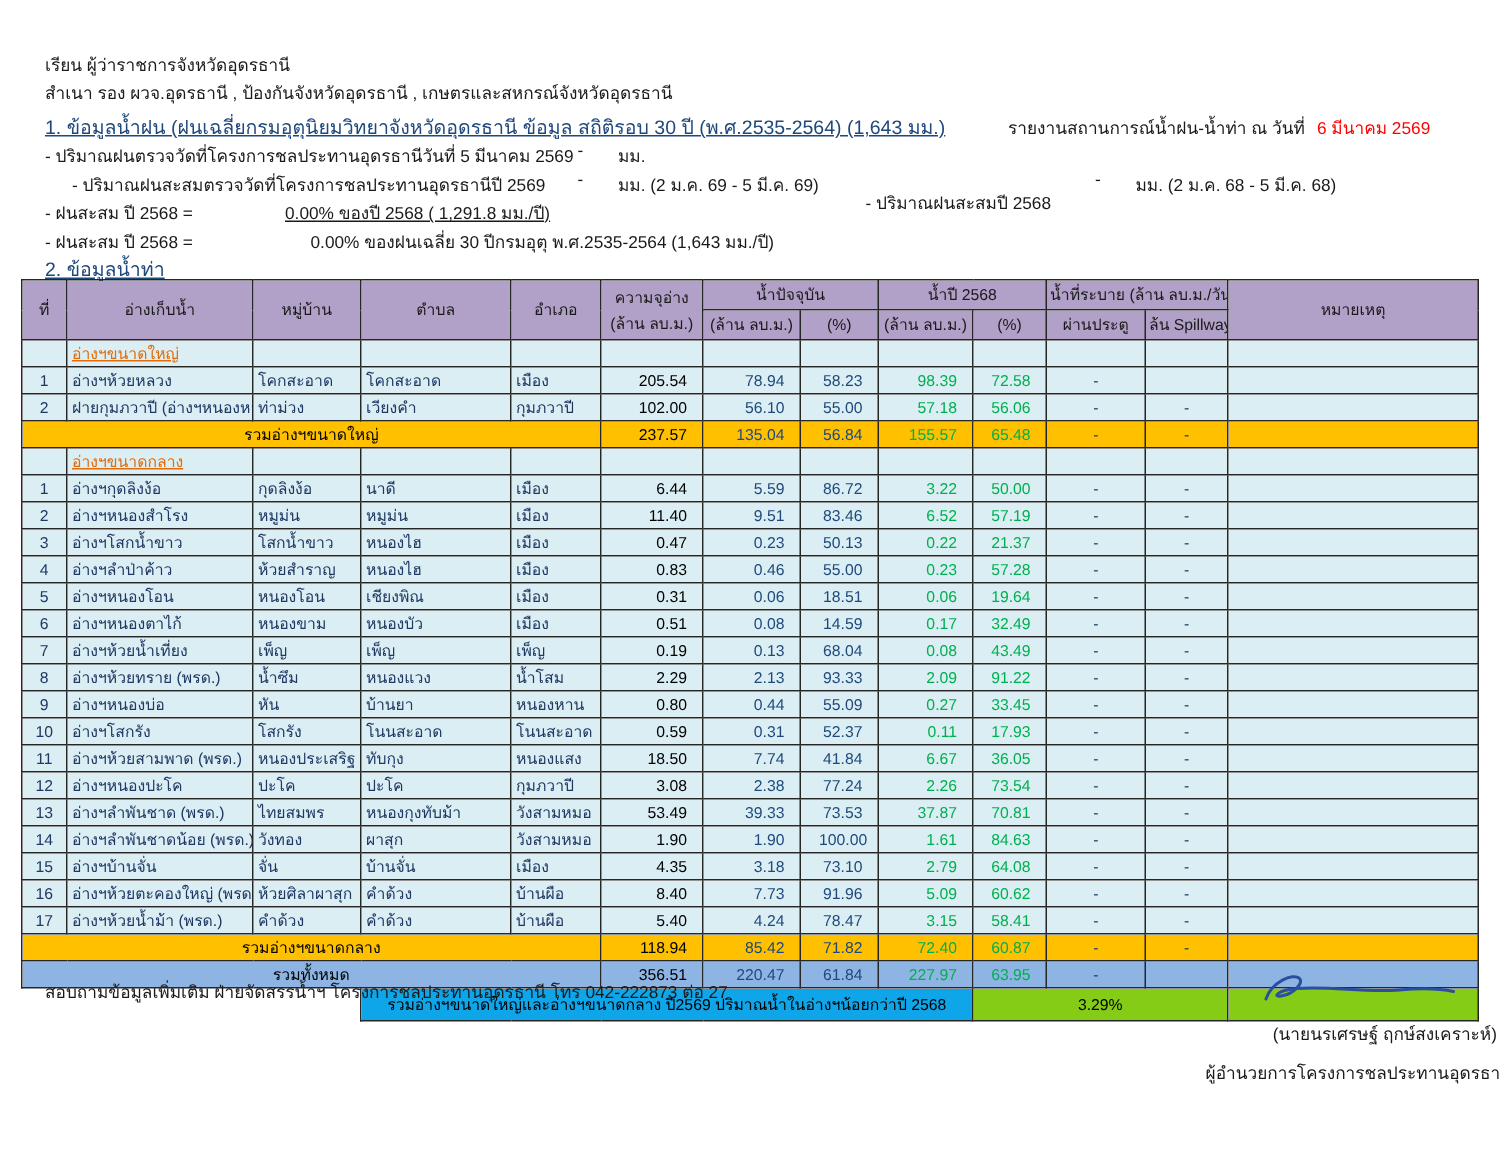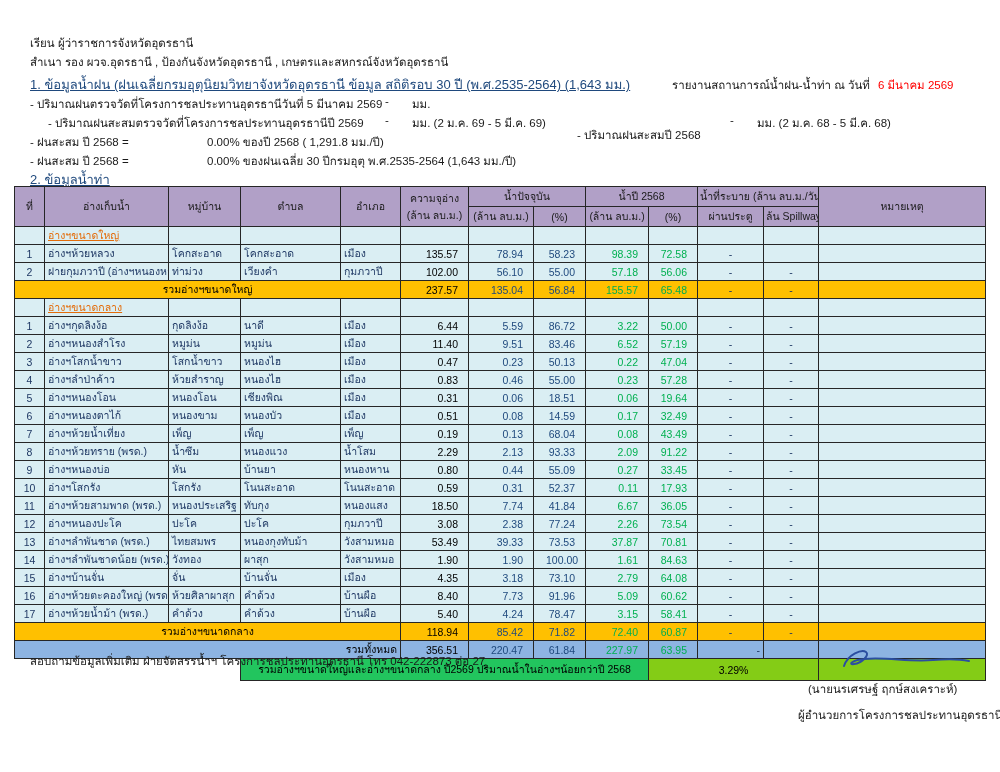--- a/index.html
+++ b/index.html
@@ -24,30 +24,30 @@
   th.hdr-y68, th.hdr-y68 * { color:#00B050; }
   tbody td { background:#DAEEF3; font-size:10.5px; height:16px; padding:0 3px; color:#1F3864; }
   td.c-no { text-align:center; }
   td.c-name, td.c-vil, td.c-tam, td.c-amp { text-align:left; }
   td.c-cap, td.c-cur, td.c-curp, td.c-y68, td.c-y68p { text-align:right; padding-right:10px; }
   td.c-cap { color:#000000; }
   td.c-cur, td.c-curp { color:#1F497D;padding-left:12px; }
   td.c-y68, td.c-y68p { color:#00B050; }
   td.c-gate, td.c-spill { text-align:center; color:#1F3864; }
   tr.sum-row td { background:#FFC000; }
-  tr.total-row td { background:#8DB4E2;text-align:right; }
+  tr.total-row td { background:#8DB4E2; }
   td.sum-label { text-align:center; color:#000000; }
   span.section-label { color:#E36C0A; text-decoration:underline; }
   tr.note-row td { height:22px; font-size:10.5px; }
   tr.note-row td.blank { border:none; background:#ffffff; }
-  td.peach { background:#22c55e; text-align:center; color:#000000; }
+  td.peach { background:#0ea5e9; text-align:center; color:#000000; }
   td.green { background:#84cc16; text-align:center; color:#000000; }
 
   .footer-text { font-size:11.5px; color:#1a1a1a; }
-  .sign-block { text-align:left; font-size:11.5px; color:#1a1a1a; }
+  .sign-block { text-align:right; font-size:11.5px; color:#1a1a1a; }
 </style>
 </head>
 <body>
 
 <div class="page">
 
   <div class="abs toptext" style="left:30px; top:34px;">เรียน  ผู้ว่าราชการจังหวัดอุดรธานี</div>
   <div class="abs toptext" style="left:30px; top:53px;">สำเนา   รอง ผวจ.อุดรธานี , ป้องกันจังหวัดอุดรธานี , เกษตรและสหกรณ์จังหวัดอุดรธานี</div>
 
   <div class="abs navy-underline" style="left:30px; top:74px;">1. ข้อมูลน้ำฝน (ฝนเฉลี่ยกรมอุตุนิยมวิทยาจังหวัดอุดรธานี ข้อมูล สถิติรอบ 30 ปี (พ.ศ.2535-2564)  (1,643 มม.)</div>
@@ -60,21 +60,21 @@
   <div class="abs toptext" style="left:412px; top:95px;">มม.</div>
 
   <div class="abs toptext" style="left:48px; top:114px;">- ปริมาณฝนสะสมตรวจวัดที่โครงการชลประทานอุดรธานีปี 2569</div>
   <div class="abs toptext" style="left:385px; top:114px;">-</div>
   <div class="abs toptext" style="left:412px; top:114px;">มม. (2 ม.ค. 69 - 5 มี.ค. 69)</div>
   <div class="abs toptext" style="left:577px; top:126px;">- ปริมาณฝนสะสมปี 2568</div>
   <div class="abs toptext" style="left:730px; top:114px;">-</div>
   <div class="abs toptext" style="left:757px; top:114px;">มม. (2 ม.ค. 68 - 5 มี.ค. 68)</div>
 
   <div class="abs toptext" style="left:30px; top:133px;">- ฝนสะสม ปี 2568 =</div>
-  <div class="abs toptext" style="left:207px; top:133px;">0.00%  ของปี 2568 ( 1,291.8 มม./ปี)</div>
+  <div class="abs toptext" style="left:190px; top:133px;text-decoration:underline;">0.00%  ของปี 2568 ( 1,291.8 มม./ปี)</div>
 
   <div class="abs toptext" style="left:30px; top:152px;">- ฝนสะสม ปี 2568 =</div>
   <div class="abs toptext" style="left:207px; top:152px;">0.00%  ของฝนเฉลี่ย 30 ปีกรมอุตุ พ.ศ.2535-2564 (1,643 มม./ปี)</div>
 
   <div class="abs navy-underline" style="left:30px; top:169px;">2. ข้อมูลน้ำท่า</div>
 
   <table class="report">
     <colgroup>
       <col style="width:30px">
         <col style="width:124px">
@@ -130,21 +130,21 @@
           <td class="c-gate"></td>
           <td class="c-spill"></td>
           <td class="c-rem"></td>
         </tr>
         <tr>
           <td class="c-no">1</td>
           <td class="c-name">อ่างฯห้วยหลวง</td>
           <td class="c-vil">โคกสะอาด</td>
           <td class="c-tam">โคกสะอาด</td>
           <td class="c-amp">เมือง</td>
-          <td class="c-cap">135.57</td>
+          <td class="c-cap">205.54</td>
           <td class="c-cur">78.94</td>
           <td class="c-curp">58.23</td>
           <td class="c-y68">98.39</td>
           <td class="c-y68p">72.58</td>
           <td class="c-gate">-</td>
           <td class="c-spill"></td>
           <td class="c-rem"></td>
         </tr>
         <tr>
           <td class="c-no">2</td>
@@ -220,21 +220,21 @@
         <tr>
           <td class="c-no">3</td>
           <td class="c-name">อ่างฯโสกน้ำขาว</td>
           <td class="c-vil">โสกน้ำขาว</td>
           <td class="c-tam">หนองไฮ</td>
           <td class="c-amp">เมือง</td>
           <td class="c-cap">0.47</td>
           <td class="c-cur">0.23</td>
           <td class="c-curp">50.13</td>
           <td class="c-y68">0.22</td>
-          <td class="c-y68p">47.04</td>
+          <td class="c-y68p">21.37</td>
           <td class="c-gate">-</td>
           <td class="c-spill">-</td>
           <td class="c-rem"></td>
         </tr>
         <tr>
           <td class="c-no">4</td>
           <td class="c-name">อ่างฯลำป่าค้าว</td>
           <td class="c-vil">ห้วยสำราญ</td>
           <td class="c-tam">หนองไฮ</td>
           <td class="c-amp">เมือง</td>

